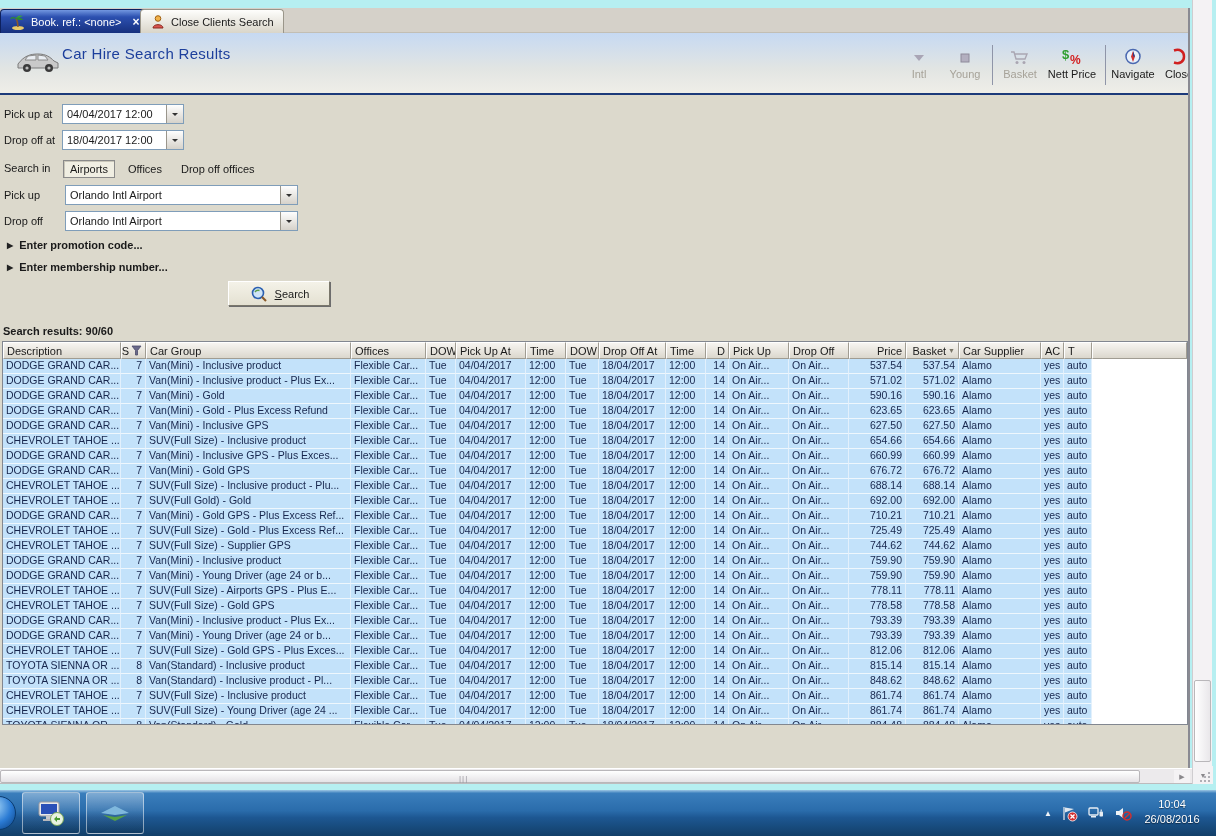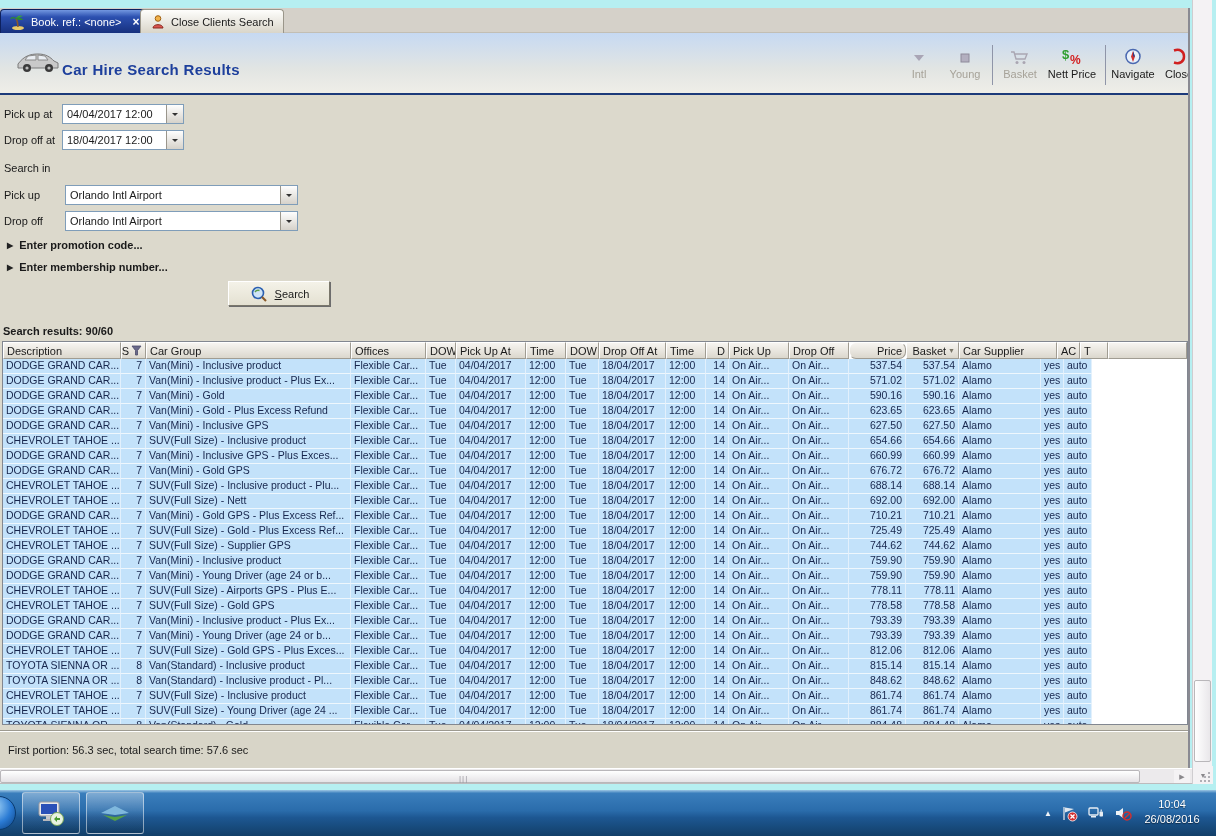--- a/index.html
+++ b/index.html
@@ -21,21 +21,21 @@
   .tab.inactive { left:140px; background:linear-gradient(180deg,#fefefc,#d9d5c9); color:#1a1a1a;
                   border:1px solid #9a968a; border-bottom:none; }
   .tab-close { font-weight:bold; font-size:12px; margin-left:6px; }
   .icon svg { display:block; }
 
   
   .hdr { position:absolute; left:0; top:25px; width:100%; height:62px;
          background:linear-gradient(180deg,#c6d9f2 0%,#e2e5e3 60%,#efeee8 100%);
          border-bottom:2px solid #1c3a7a; }
   .hdr-caricon { position:absolute; left:14px; top:14px; }
-  .hdr-title { position:absolute; left:62px; top:28px; font-size:15px; font-weight:bold;
+  .hdr-title { position:absolute; left:62px; top:12px; font-size:15px; font-weight:normal;
                color:#1d3f9c; letter-spacing:0.3px; }
   .toolbar { position:absolute; right:-14px; top:10px; display:flex; align-items:flex-start; }
   .tbtn { display:flex; flex-direction:column; align-items:center; width:46px; padding-top:3px; cursor:pointer; }
   .tbtn .icon { height:20px; display:flex; align-items:flex-end; }
   .tlabel { margin-top:2px; color:#1a1a1a; white-space:nowrap; }
   .tbtn.disabled .tlabel { color:#a6a298; }
   .tbtn.wide { width:58px; }
   .tsep { width:1px; height:40px; background:#8f95a8; margin:2px 4px 0 4px; }
 
   
@@ -226,20 +226,25 @@
 
     <span class="flabel" style="top:126px;">Drop off at</span>
     <div class="combo" style="left:62px; top:122px; width:122px;">
       <span class="val">18/04/2017 12:00</span>
       <span class="dd">
           <span class="dd-tri"></span>
         </span>
     </div>
 
     <span class="flabel" style="top:154px;">Search in</span>
+    <div class="si-row">
+        <div class="si-opt selected">Airports</div>
+        <div class="si-opt">Offices</div>
+        <div class="si-opt">Drop off offices</div>
+      </div>
 
     <span class="flabel" style="top:181px;">Pick up</span>
     <div class="combo" style="left:65px; top:177px; width:233px;">
       <span class="val">Orlando Intl Airport</span>
       <span class="dd">
           <span class="dd-tri"></span>
         </span>
     </div>
 
     <span class="flabel" style="top:207px;">Drop off</span>
@@ -311,28 +316,28 @@
           </div>
           <div class="hcell num" style="width: 23px;">
             <span>D</span>
           </div>
           <div class="hcell" style="width: 60px;">
             <span>Pick Up</span>
           </div>
           <div class="hcell" style="width: 60px;">
             <span>Drop Off</span>
           </div>
-          <div class="hcell num" style="width: 57px; border-radius: 7px;">
+          <div class="hcell num" style="width: 57px;">
             <span>Price</span>
           </div>
           <div class="hcell num" style="width: 53px;">
             <span>Basket</span>
             <span class="sortmark">▼</span>
           </div>
-          <div class="hcell" style="width: 98px;">
+          <div class="hcell" style="width: 82px;">
             <span>Car Supplier</span>
           </div>
           <div class="hcell" style="width: 23px;">
             <span>AC</span>
           </div>
           <div class="hcell" style="width: 28px;">
             <span>T</span>
           </div>
           <div class="hcell hfiller"></div>
         </div>
@@ -522,21 +527,21 @@
             <div class="cell num" style="width: 57px;">688.14</div>
             <div class="cell num" style="width: 53px;">688.14</div>
             <div class="cell" style="width: 82px;">Alamo</div>
             <div class="cell" style="width: 23px;">yes</div>
             <div class="cell" style="width: 28px;">auto</div>
             <div class="cell rfiller"></div>
           </div>
           <div class="grow">
             <div class="cell" style="width: 118px;">CHEVROLET TAHOE ...</div>
             <div class="cell num" style="width: 25px;">7</div>
-            <div class="cell" style="width: 205px;">SUV(Full Size) - Nett</div>
+            <div class="cell" style="width: 205px;">SUV(Full Gold) - Gold</div>
             <div class="cell" style="width: 75px;">Flexible Car...</div>
             <div class="cell" style="width: 30px;">Tue</div>
             <div class="cell" style="width: 70px;">04/04/2017</div>
             <div class="cell" style="width: 40px;">12:00</div>
             <div class="cell" style="width: 33px;">Tue</div>
             <div class="cell" style="width: 67px;">18/04/2017</div>
             <div class="cell" style="width: 40px;">12:00</div>
             <div class="cell num" style="width: 23px;">14</div>
             <div class="cell" style="width: 60px;">On Air...</div>
             <div class="cell" style="width: 60px;">On Air...</div>
@@ -858,23 +863,20 @@
             <div class="cell num" style="width: 57px;">884.48</div>
             <div class="cell num" style="width: 53px;">884.48</div>
             <div class="cell" style="width: 82px;">Alamo</div>
             <div class="cell" style="width: 23px;">yes</div>
             <div class="cell" style="width: 28px;">auto</div>
             <div class="cell rfiller"></div>
           </div>
         </div>
     </div>
 
-    <div class="statusbar">
-      <span>First portion: 56.3 sec, total search time: 57.6 sec</span>
-    </div>
   </div>
 
   <div class="mini-glyph"></div>
   <div class="vscroll">
     <div class="thumb"></div>
     <div class="sbtn down">▼</div>
   </div>
   <div class="hscroll">
     <div class="thumb">
         <span class="hgrip">|||</span>

